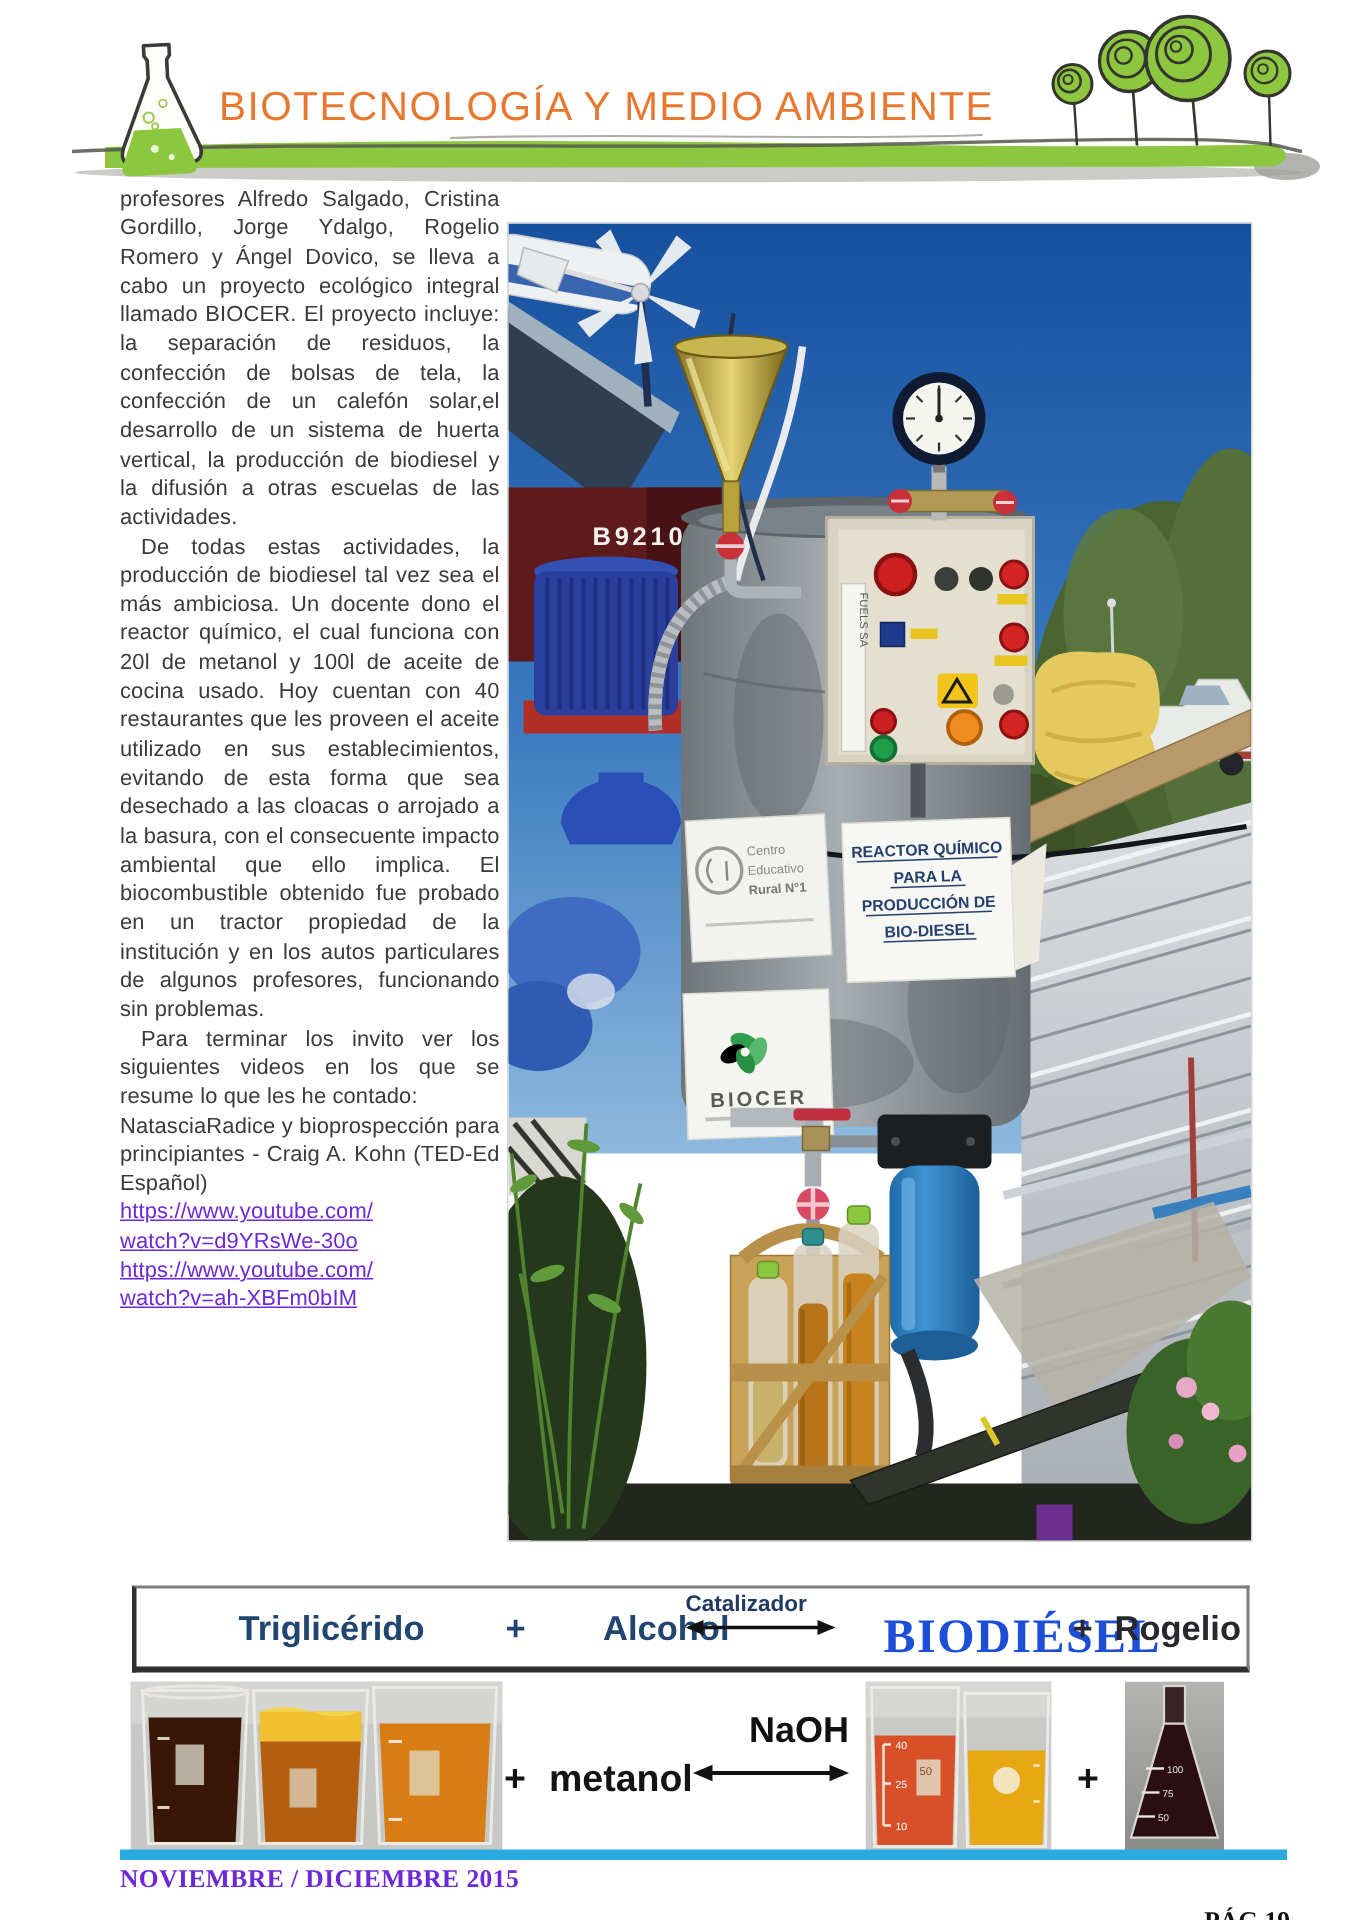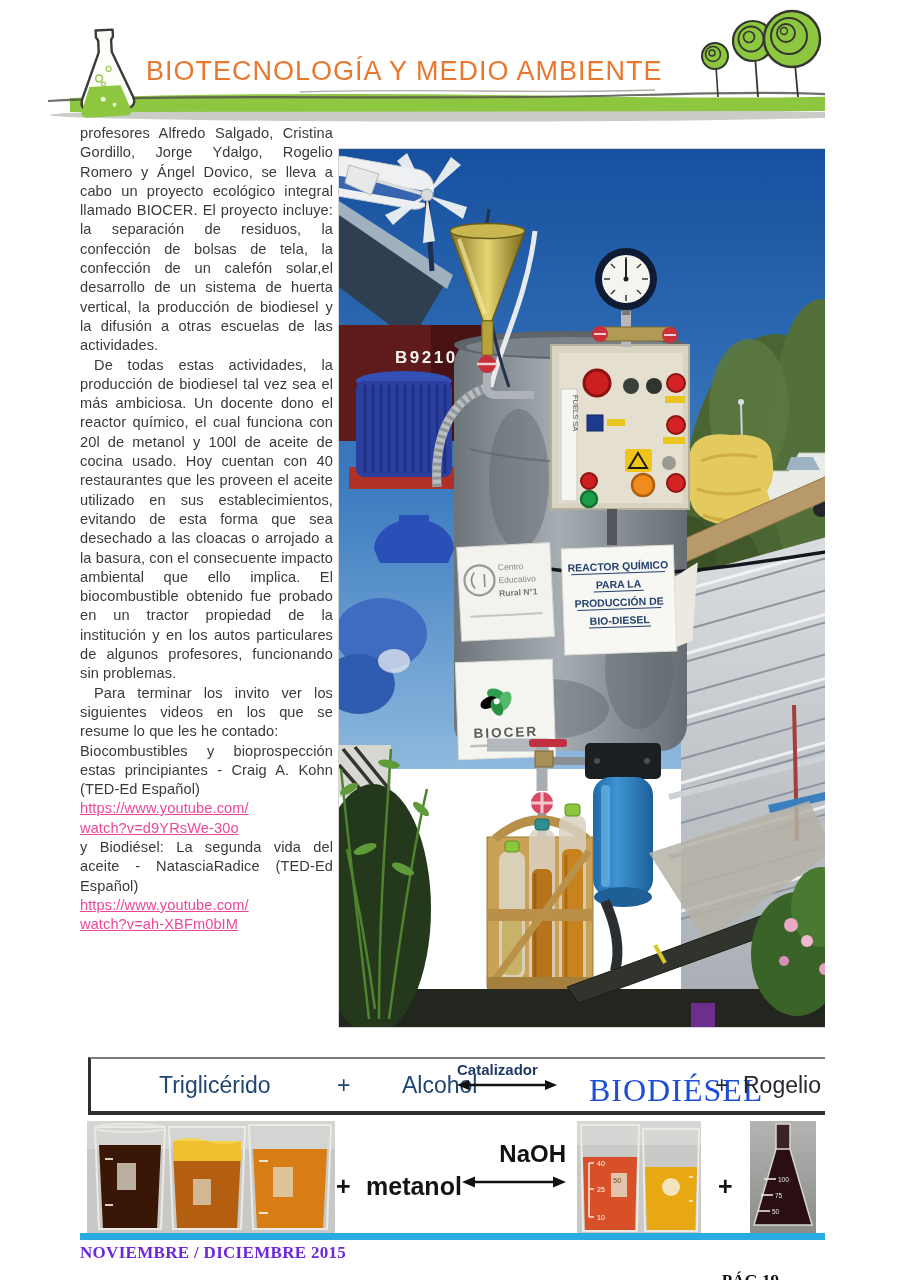--- a/index.html
+++ b/index.html
@@ -1,39 +1,39 @@
 <!DOCTYPE html>
 <html><head>
 <meta charset="utf-8">
 <style>
   html,body{margin:0;padding:0;background:#ffffff;}
-  .page{position:relative;width:780px;height:1280px;background:#fff;overflow:hidden;
-        font-family:"Liberation Sans",sans-serif;padding-left:45px;}
+  .page{position:relative;width:906px;height:1280px;background:#fff;overflow:hidden;
+        font-family:"Liberation Sans",sans-serif;}
 
   
   .hdr-ground{position:absolute;left:0;top:0;width:906px;height:130px;}
   .hdr-flask{position:absolute;left:72px;top:26px;width:70px;height:92px;}
   .hdr-title{position:absolute;left:146px;top:56px;font-size:27px;letter-spacing:1px;
              color:#E8782F;font-weight:500;white-space:nowrap;}
 
   
   .col{position:absolute;left:80px;top:124px;width:253px;height:922px;overflow:hidden;
        font-size:14.6px;line-height:19.3px;color:#3a3a3a;text-align:justify;letter-spacing:0.1px;}
   .col p{margin:0;}
   .col p.ind{text-indent:14px;}
-  a.yt{color:#ec4899;text-decoration:underline;white-space:pre-line;word-break:break-all;display:block;}
+  a.yt{color:#6d28d9;text-decoration:underline;white-space:pre-line;word-break:break-all;display:block;}
 
   
   .photo{position:absolute;left:338px;top:148px;width:495px;height:878px;border:1px solid #d6d6d6;}
 
   
   .rbox{position:absolute;left:88px;top:1057px;width:740px;height:52px;background:#fff;
         border-top:2px solid #7d7d7d;border-right:2px solid #7d7d7d;
         border-bottom:4px solid #2f2f2f;border-left:3px solid #2f2f2f;}
-  .rbox .w{position:absolute;font-weight:normal;font-size:23px;color:#1F4570;white-space:nowrap;text-align:right;}
+  .rbox .w{position:absolute;font-weight:bold;font-size:23px;color:#1F4570;white-space:nowrap;text-align:right;}
   .cat-wrap{position:absolute;left:366px;top:2px;width:104px;}
   .cat-lbl{font-size:15px;font-weight:bold;color:#1F3864;}
   .r2{position:absolute;font-weight:bold;font-size:25px;color:#141414;white-space:nowrap;}
   .naoh-wrap{position:absolute;left:462px;top:1140px;width:104px;text-align:center;}
   .naoh-lbl{font-size:24px;font-weight:bold;color:#111;text-align:right;}
   .bimg{position:absolute;top:1121px;height:113px;}
 
   
   .foot-bar{position:absolute;left:80px;top:1233px;width:778px;height:7px;background:#29ABE2;}
   .foot-date{position:absolute;left:80px;top:1243px;font-family:"Liberation Serif",serif;
@@ -88,24 +88,23 @@
       <circle cx="41" cy="79" r="2" fill="#e9f5d2"></circle>
     </g>
   </svg>
 
   <div class="hdr-title">BIOTECNOLOGÍA Y MEDIO AMBIENTE</div>
 
   <div class="col">
     <p>profesores Alfredo Salgado, Cristina Gordillo, Jorge Ydalgo, Rogelio Romero y Ángel Dovico, se lleva a cabo un proyecto ecológico integral llamado BIOCER. El proyecto incluye: la separación de residuos, la confección de bolsas de tela, la confección de un calefón solar,el desarrollo de un sistema de huerta vertical, la producción de biodiesel y la difusión a otras escuelas de las actividades.</p>
     <p class="ind">De todas estas actividades, la producción de biodiesel tal vez sea el más ambiciosa. Un docente dono el reactor químico, el cual funciona con 20l de metanol y 100l de aceite de cocina usado. Hoy cuentan con 40 restaurantes que les proveen el aceite utilizado en sus establecimientos, evitando de esta forma que sea desechado a las cloacas o arrojado a la basura, con el consecuente impacto ambiental que ello implica. El biocombustible obtenido fue probado en un tractor propiedad de la institución y en los autos particulares de algunos profesores, funcionando sin problemas.</p>
     <p class="ind">Para terminar los invito ver los siguientes videos en los que se resume lo que les he contado:</p>
-    <p>Biocombustibles y bioprospección estas principiantes - Craig A. Kohn (TED-Ed Español)</p>
+    <p>NatasciaRadice y bioprospección para principiantes - Craig A. Kohn (TED-Ed Español)</p>
     <a class="yt" href="#">https://www.youtube.com/
 watch?v=d9YRsWe-30o</a>
-    <p>y Biodiésel: La segunda vida del aceite - NatasciaRadice (TED-Ed Español)</p>
     <a class="yt" href="#">https://www.youtube.com/
 watch?v=ah-XBFm0bIM</a>
   </div>
 
   <svg class="photo" viewBox="0 0 495 878" preserveAspectRatio="none">
     <defs>
       <linearGradient id="sky" x1="0" y1="0" x2="0" y2="1">
         <stop offset="0" stop-color="#17509f"></stop>
           <stop offset="0.55" stop-color="#3c7cc0"></stop>
           <stop offset="1" stop-color="#8fb9de"></stop>

